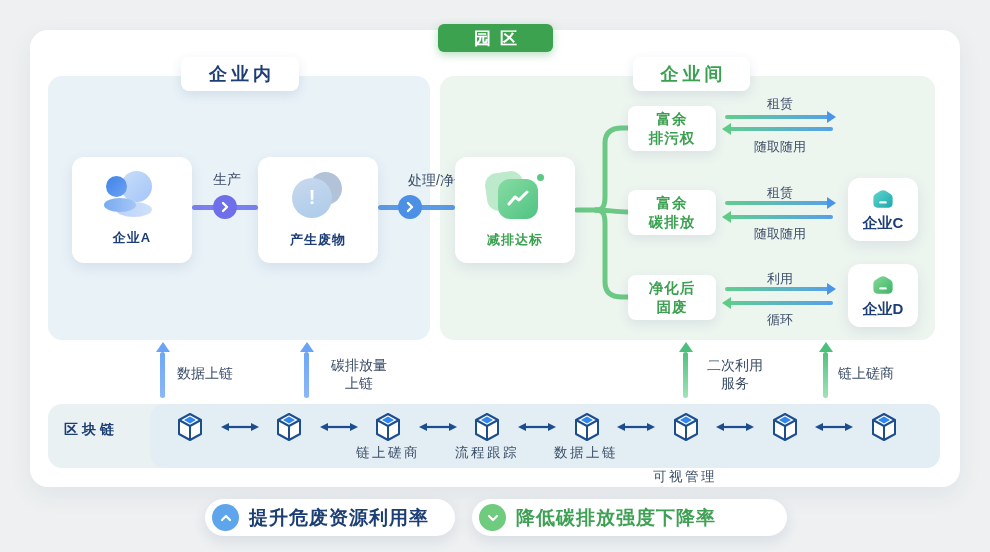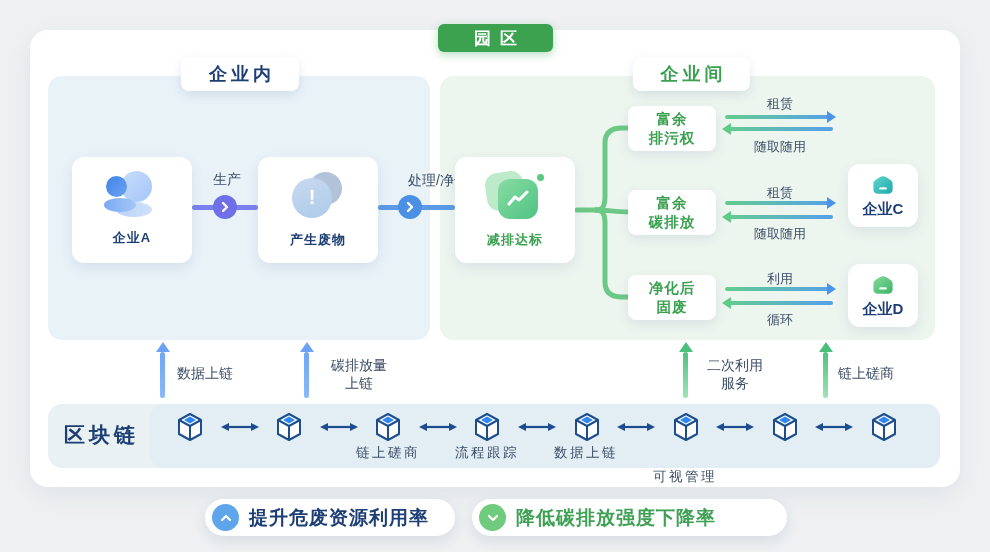--- a/index.html
+++ b/index.html
@@ -75,21 +75,21 @@
   .uparrow::before{content:'';position:absolute;top:-10px;left:-4.5px;border:7px solid transparent;border-top-width:0;border-bottom:10px solid;}
   .uparrow.blue{background:linear-gradient(180deg,#6fa7f5,#8ab8f7);}
   .uparrow.blue::before{border-bottom-color:#6aa3f4;}
   .uparrow.green{background:linear-gradient(180deg,#4fc17e,#9fe4b8);}
   .uparrow.green::before{border-bottom-color:#4cbf7c;}
   .uplink-label{font-size:14px;color:#3a4c66;font-weight:500;line-height:18px;white-space:nowrap;}
   .uplink-label.center{text-align:center;transform:translateX(-50%);margin-left:11px;}
 
   .chain-bar{left:48px;top:404px;width:892px;height:64px;background:#e9f1f3;border-radius:14px;}
   .chain-inner{left:150px;top:404px;width:790px;height:64px;background:#e2edf4;border-radius:14px;}
-  .chain-title{left:64px;top:421px;font-size:21px;font-weight:700;color:#1d3e75;letter-spacing:4px;}
+  .chain-title{left:64px;top:421px;font-size:14px;font-weight:700;color:#1d3e75;letter-spacing:4px;}
   .cube-row{left:176px;top:410px;width:722px;height:34px;display:flex;align-items:center;justify-content:space-between;}
   .cube-label{top:444px;font-size:13.5px;color:#3c4f66;letter-spacing:2.5px;transform:translateX(-50%);white-space:nowrap;}
 
   .badge{top:499px;height:37px;background:#fff;border-radius:19px;display:flex;align-items:center;gap:10px;
          padding:0 20px 0 7px;box-shadow:0 5px 14px rgba(50,80,130,.12);box-sizing:border-box;}
   .badge-circle{width:27px;height:27px;border-radius:50%;display:flex;align-items:center;justify-content:center;flex:0 0 auto;}
   .badge-text{font-weight:700;font-size:19px;letter-spacing:1px;white-space:nowrap;}
   .badge-left{left:205px;width:250px;}
   .badge-right{left:472px;width:315px;}
 </style>
@@ -185,21 +185,21 @@
   <div class="abs harrow rt" style="top:201px;"></div>
   <div class="abs harrow lt" style="top:215px;"></div>
   <div class="abs pair-label" style="left:780px;top:184px;">租赁</div>
   <div class="abs pair-label" style="left:780px;top:225px;">随取随用</div>
 
   <div class="abs harrow rt" style="top:287px;"></div>
   <div class="abs harrow lt" style="top:301px;"></div>
   <div class="abs pair-label" style="left:780px;top:270px;">利用</div>
   <div class="abs pair-label" style="left:780px;top:311px;">循环</div>
 
-  <div class="abs ent-card" style="top:164px;">
+  <div class="abs ent-card" style="top:178px;">
     <svg width="28" height="24" viewBox="0 0 24 22">
       <defs>
           <linearGradient id="gc" x1="0" y1="0" x2="1" y2="1">
             <stop offset="0" stop-color="#5fd6cd"></stop>
             <stop offset="1" stop-color="#1fa8ad"></stop>
           </linearGradient>
         </defs>
       <path d="M3.2 9.8 C3.2 8.2 4 6.9 5.4 6.1 L9.8 3.5 C11.2 2.7 12.8 2.7 14.2 3.5 L18.6 6.1 C20 6.9 20.8 8.2 20.8 9.8 L20.8 15.4 C20.8 17.4 19.2 19 17.2 19 L6.8 19 C4.8 19 3.2 17.4 3.2 15.4 Z" fill="url(#gc)"></path>
       <rect x="8.5" y="13" width="7" height="2.2" rx="1.1" fill="rgba(255,255,255,.9)"></rect>
     </svg>

